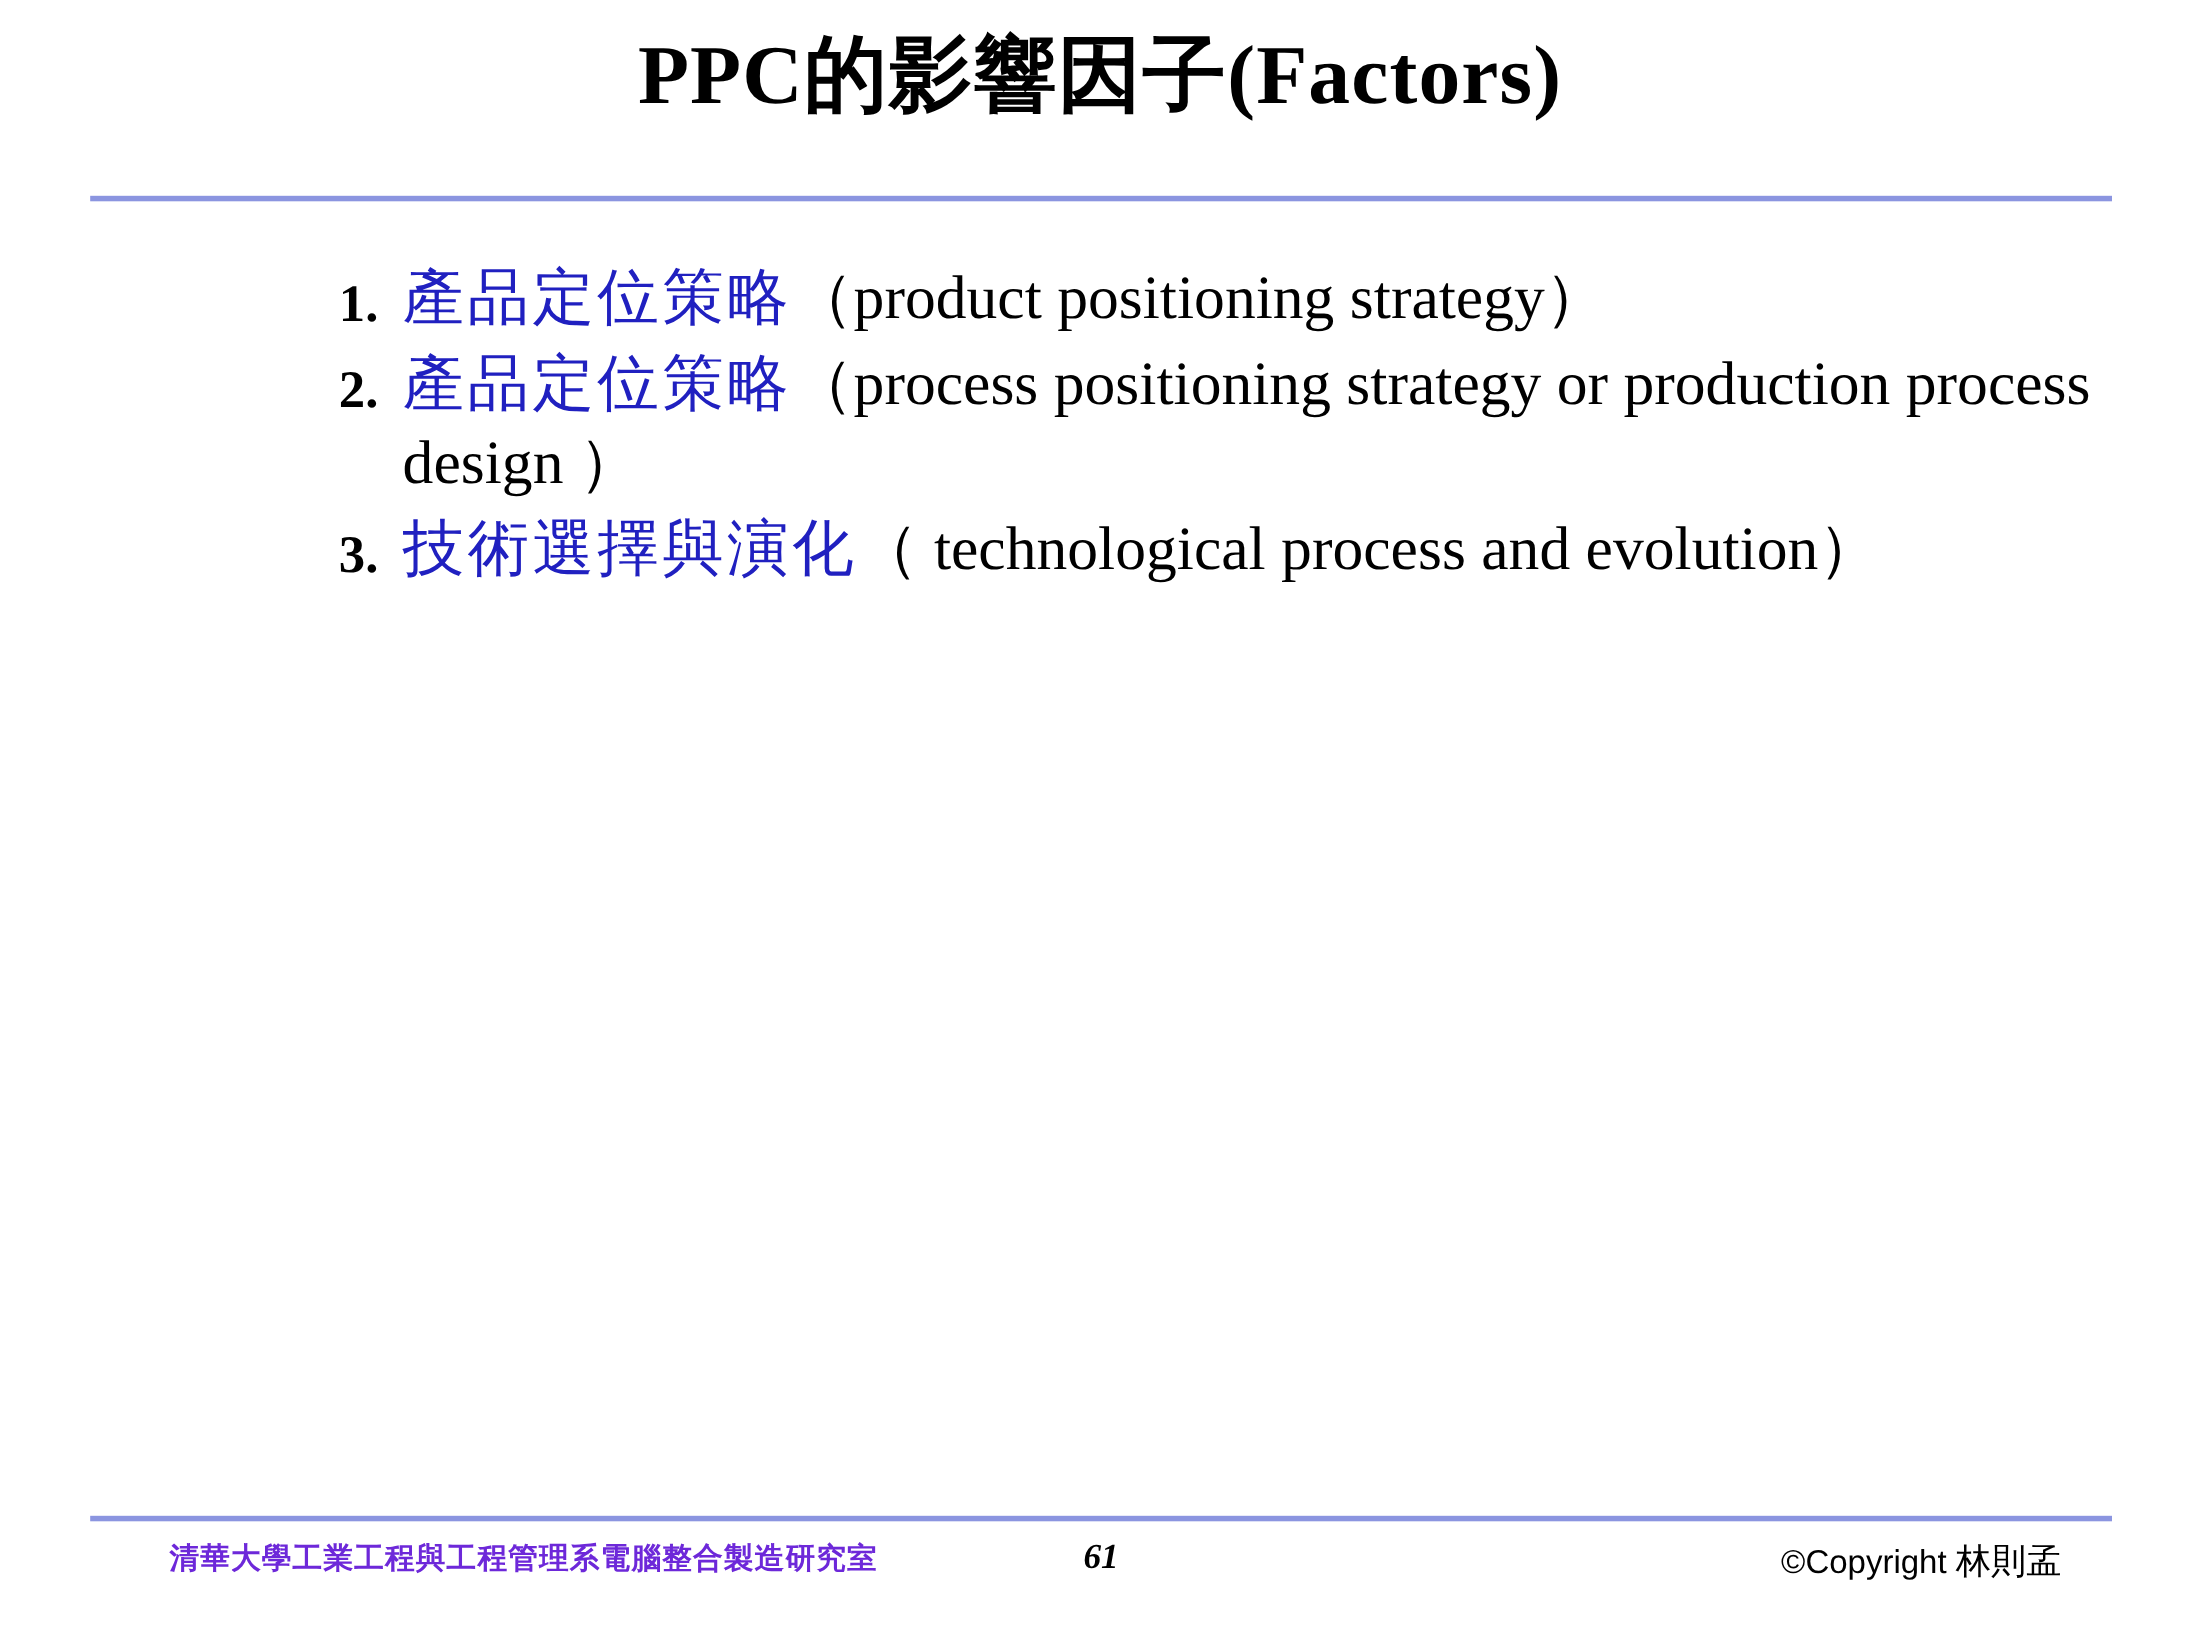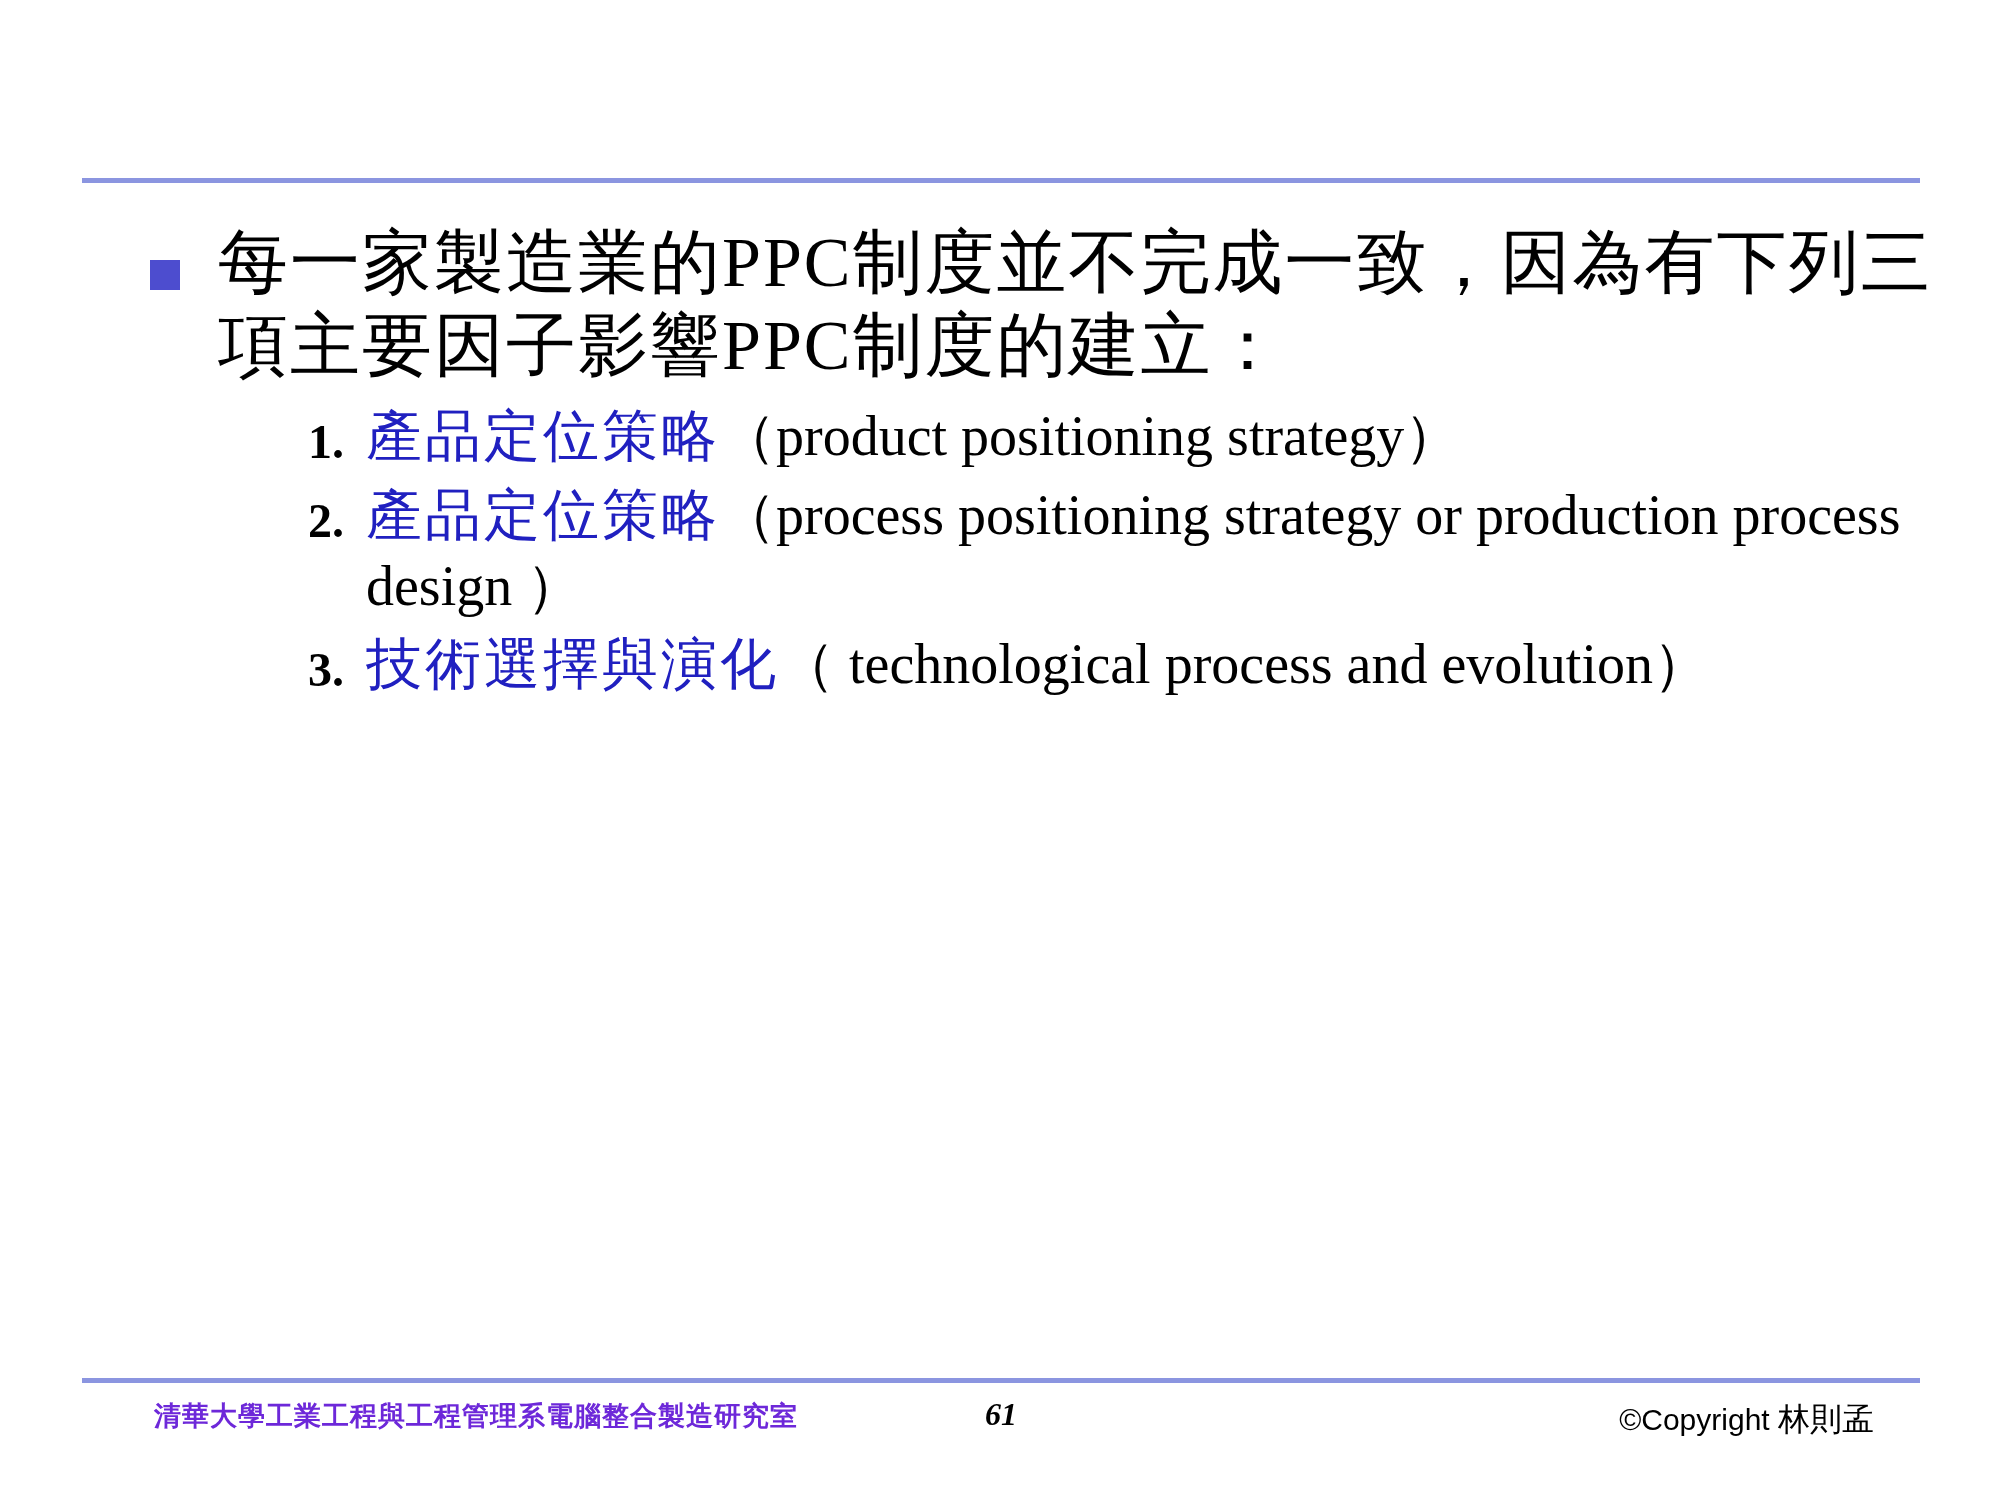--- a/index.html
+++ b/index.html
@@ -158,29 +158,26 @@
   .footer-right .name {
     font-family: "Liberation Serif", serif;
     font-size: 32px;
   }
 </style>
 </head>
 <body>
 
 <div class="slide">
 
+  <div class="title">PPC的影響因子(Factors)</div>
 
   <div class="rule-top"></div>
 
   <div class="body">
 
-    <div class="bullet-row">
-      <div class="bullet-marker"></div>
-      <div class="bullet-text">每一家製造業的PPC制度並不完成一致，因為有下列三項主要因子影響PPC制度的建立：</div>
-    </div>
 
     <div class="numbered">
 
       <div class="num-item">
         <div class="num-label">1.</div>
         <div class="num-body">
           <span class="cjk-blue">產品定位策略</span><span class="en-black">（product positioning strategy）</span>
         </div>
       </div>
 

